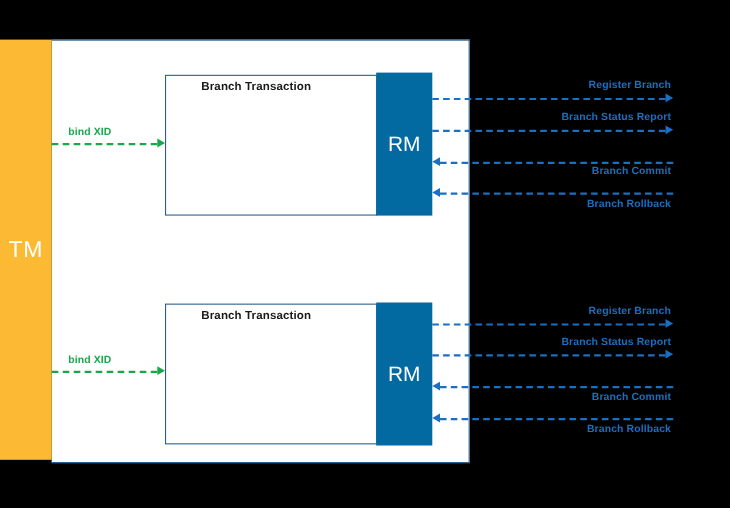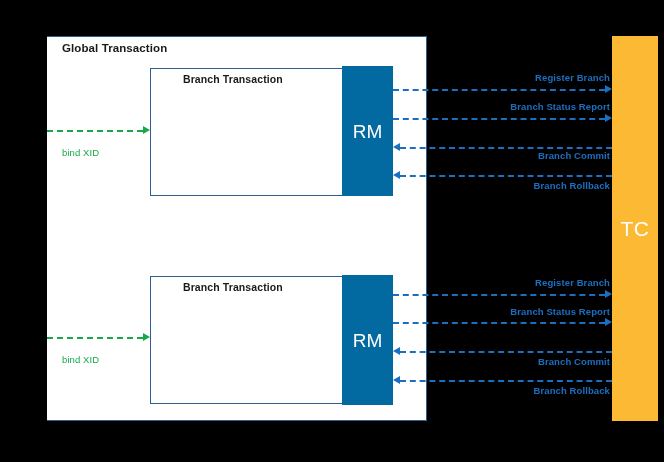--- a/index.html
+++ b/index.html
@@ -123,39 +123,37 @@
     font-size:9.5px;
     font-weight:bold;
     color:#1B6FC0;
     white-space:nowrap;
     text-align:right;
     letter-spacing:0.1px;
   }
   .bind-label{
     position:absolute;
     font-size:9.5px;
-    font-weight:normal;
+    font-weight:bold;
     color:#17A84A;
     white-space:nowrap;
     letter-spacing:0.1px;
-    margin-top:32px;
   }
 </style>
 </head>
 <body>
 
 <div id="stage">
 
   <div id="global-panel"></div>
-  <div id="global-title">Global Transaction</div>
-
-
-  <div id="tc-col" class="col">
-    <span class="col-label">TC</span>
+
+  <div id="tm-col" class="col">
+    <span class="col-label">TM</span>
   </div>
+
 
   <div id="branch-box-1" class="branch-box"></div>
   <div id="branch-title-1" class="branch-title">Branch Transaction</div>
 
   <div id="rm-box-1" class="rm-box">
     <span class="rm-label">RM</span>
   </div>
 
   <div class="dash-green" style="left:47px;top:130px;width:96px;"></div>
   <div class="arrow-r-green" style="left:143px;top:125.5px;"></div>

